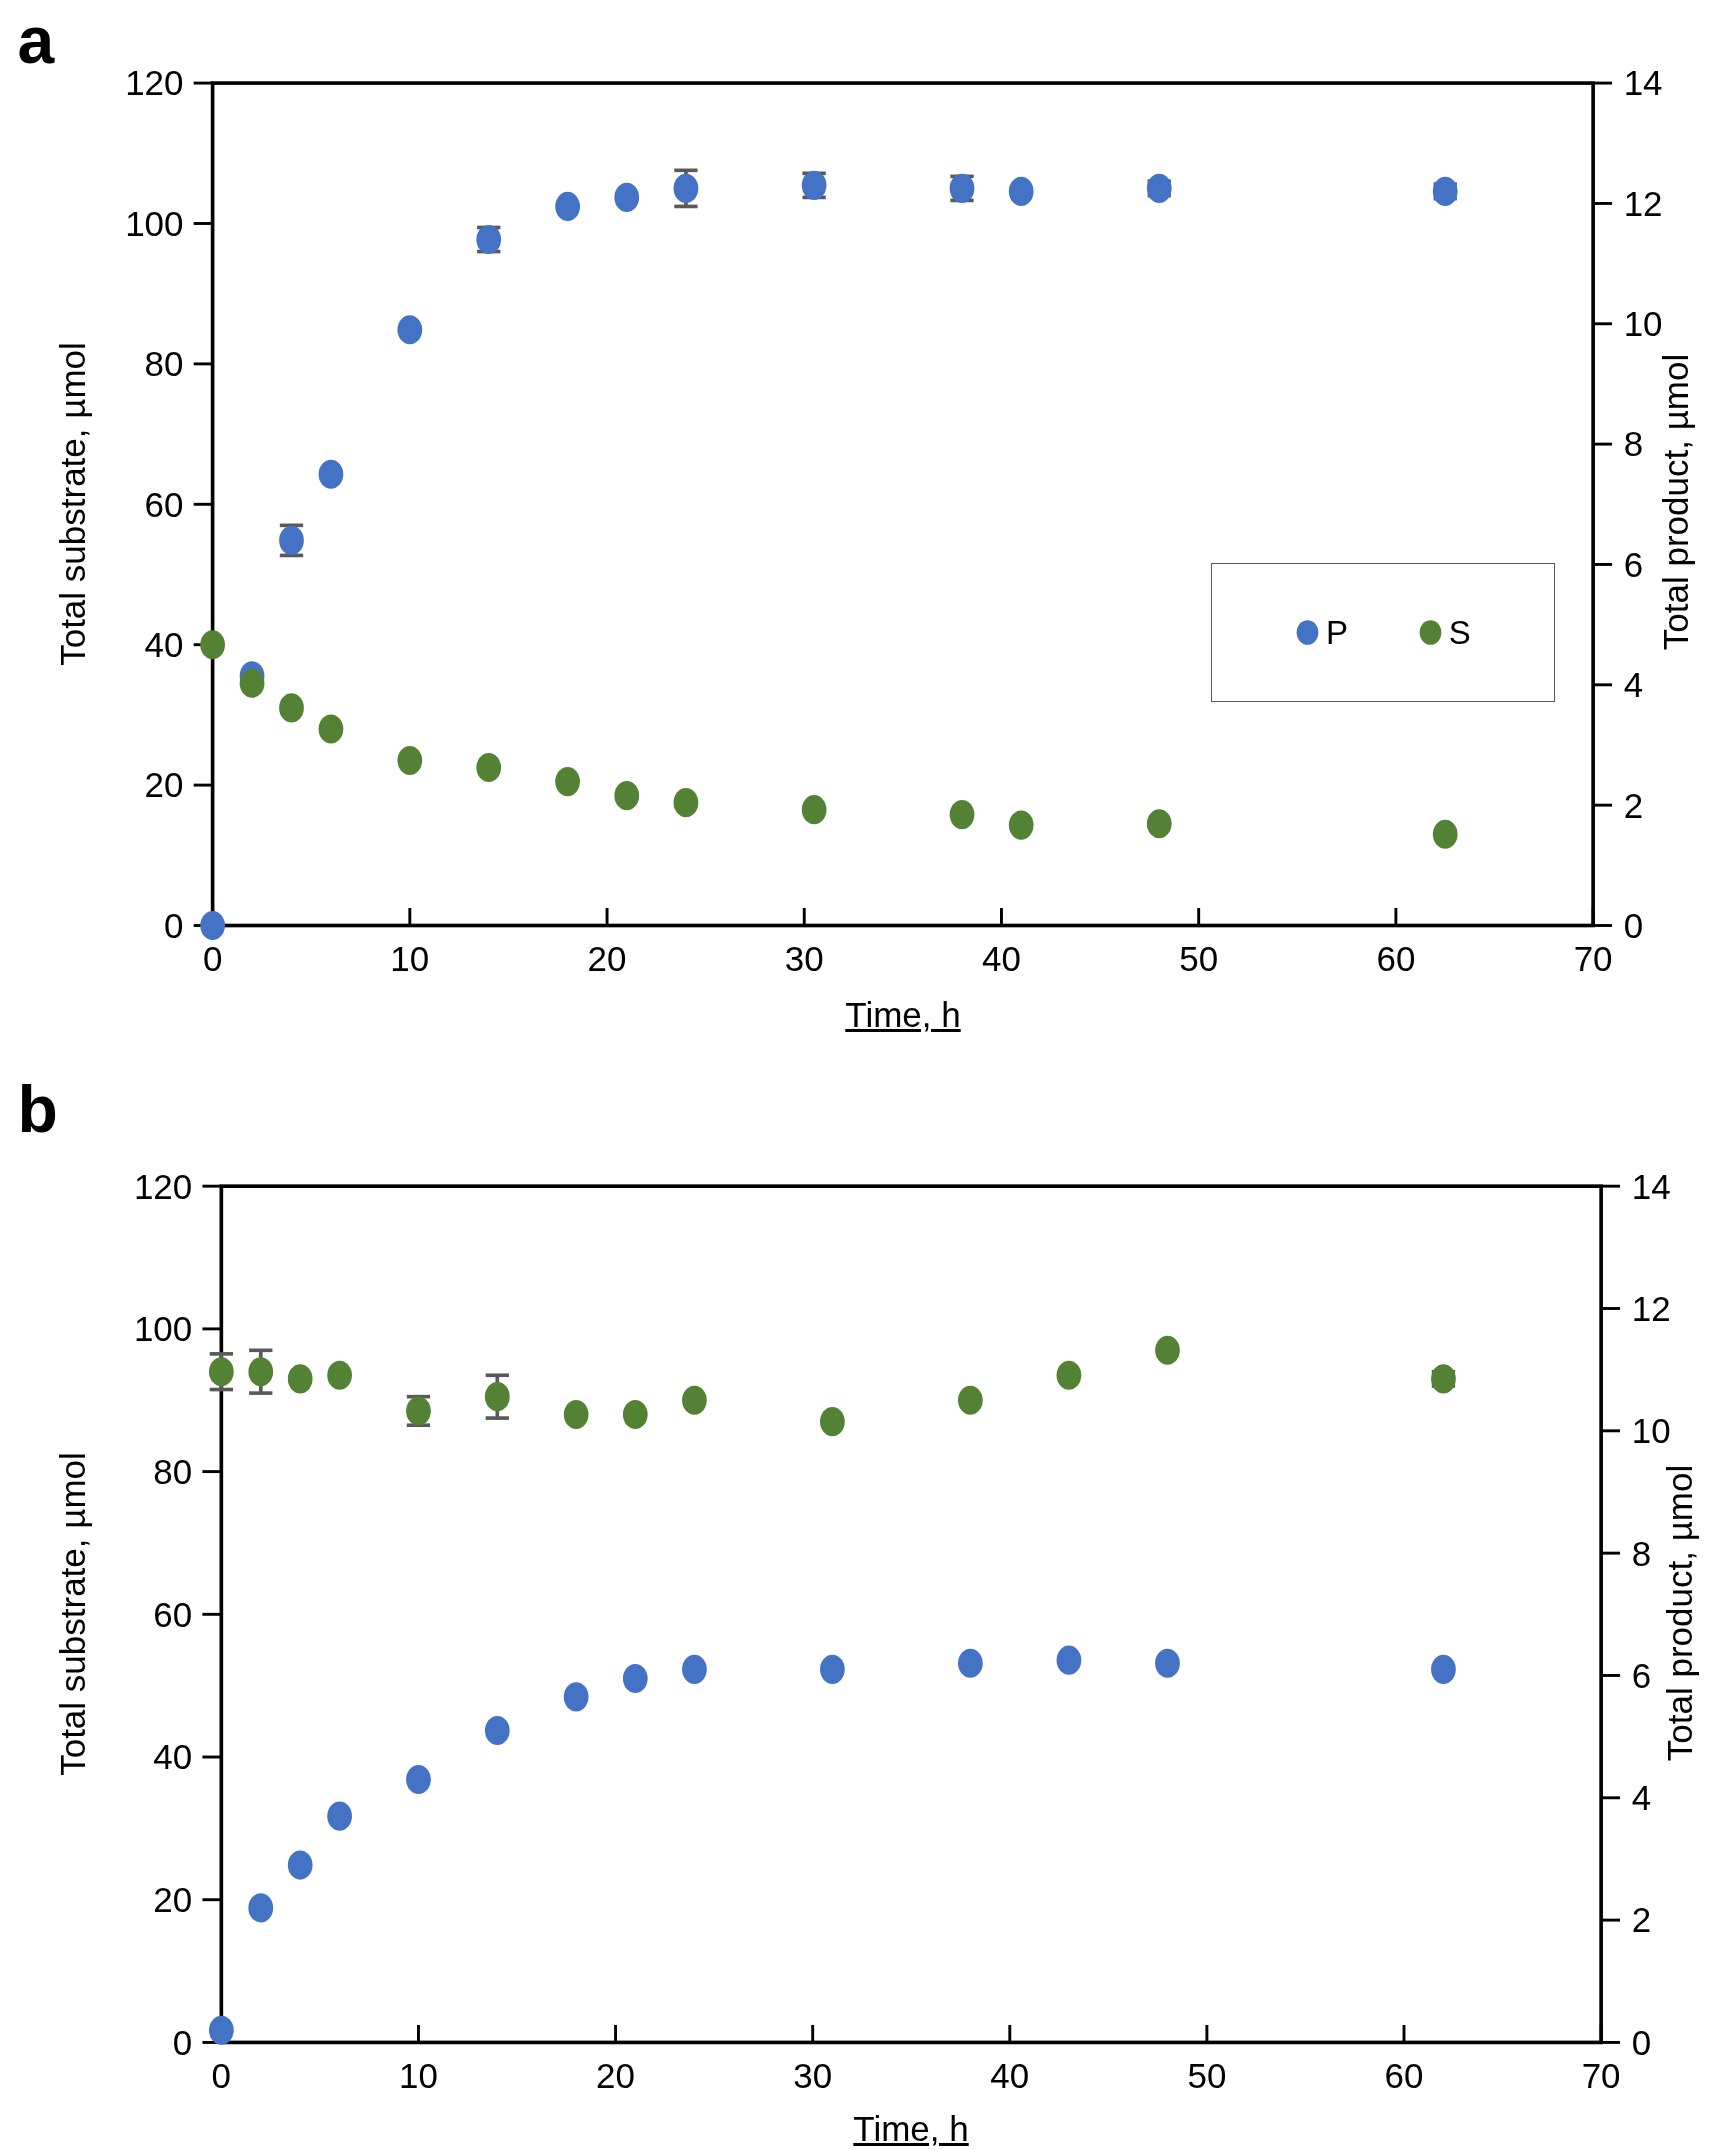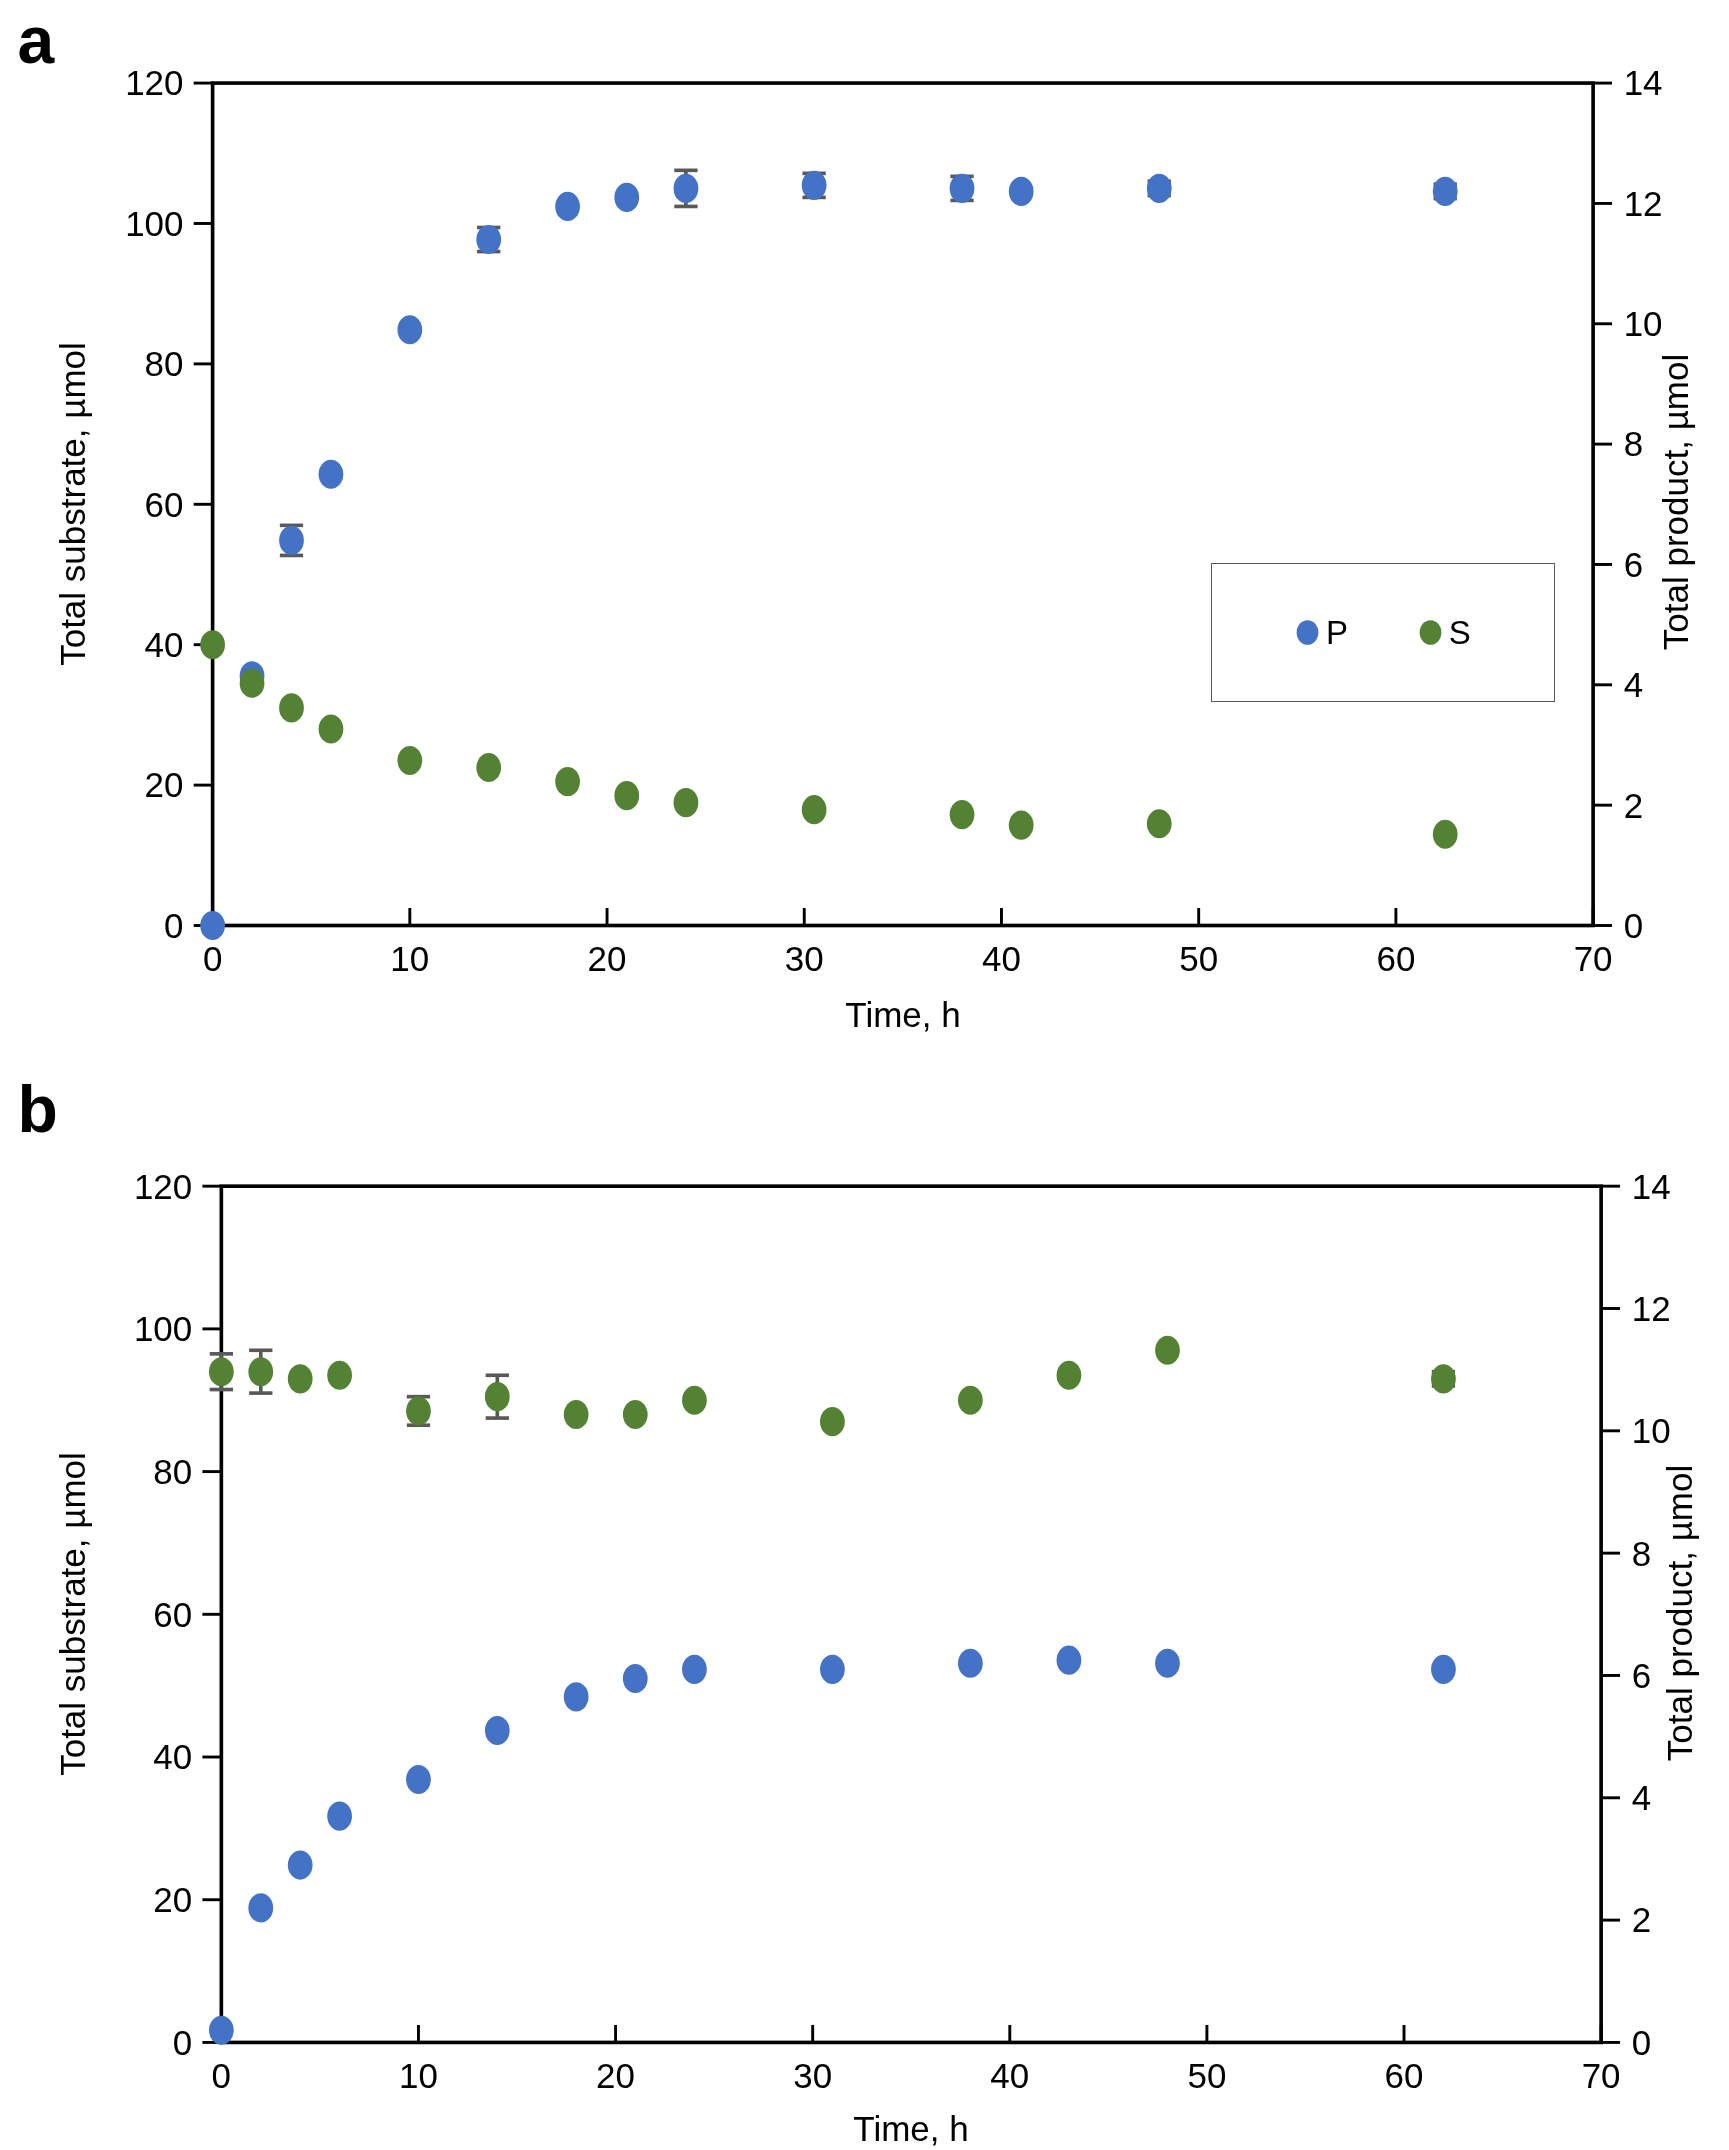--- a/index.html
+++ b/index.html
@@ -10,21 +10,21 @@
   .panel-letter{
     position:absolute;left:17.5px;font-size:66px;font-weight:bold;line-height:1;
   }
   #figure-svg{position:absolute;left:0;top:0;}
   .vtitle{
     position:absolute;transform:translate(-50%,-50%) rotate(-90deg);
     white-space:nowrap;font-size:35px;
   }
   .htitle{
     position:absolute;transform:translate(-50%,-50%);
-    white-space:nowrap;font-size:35px;
+    white-space:nowrap;font-size:35px;text-decoration:underline;
   }
   .legend{
     position:absolute;left:1211px;top:563px;width:342px;height:137px;
     border:1.5px solid #595959;background:#fff;
     display:flex;align-items:center;justify-content:center;gap:70px;
   }
   .legend-entry{display:flex;align-items:center;gap:5.8px;font-size:33px;}
 </style>
 </head>
 <body>

